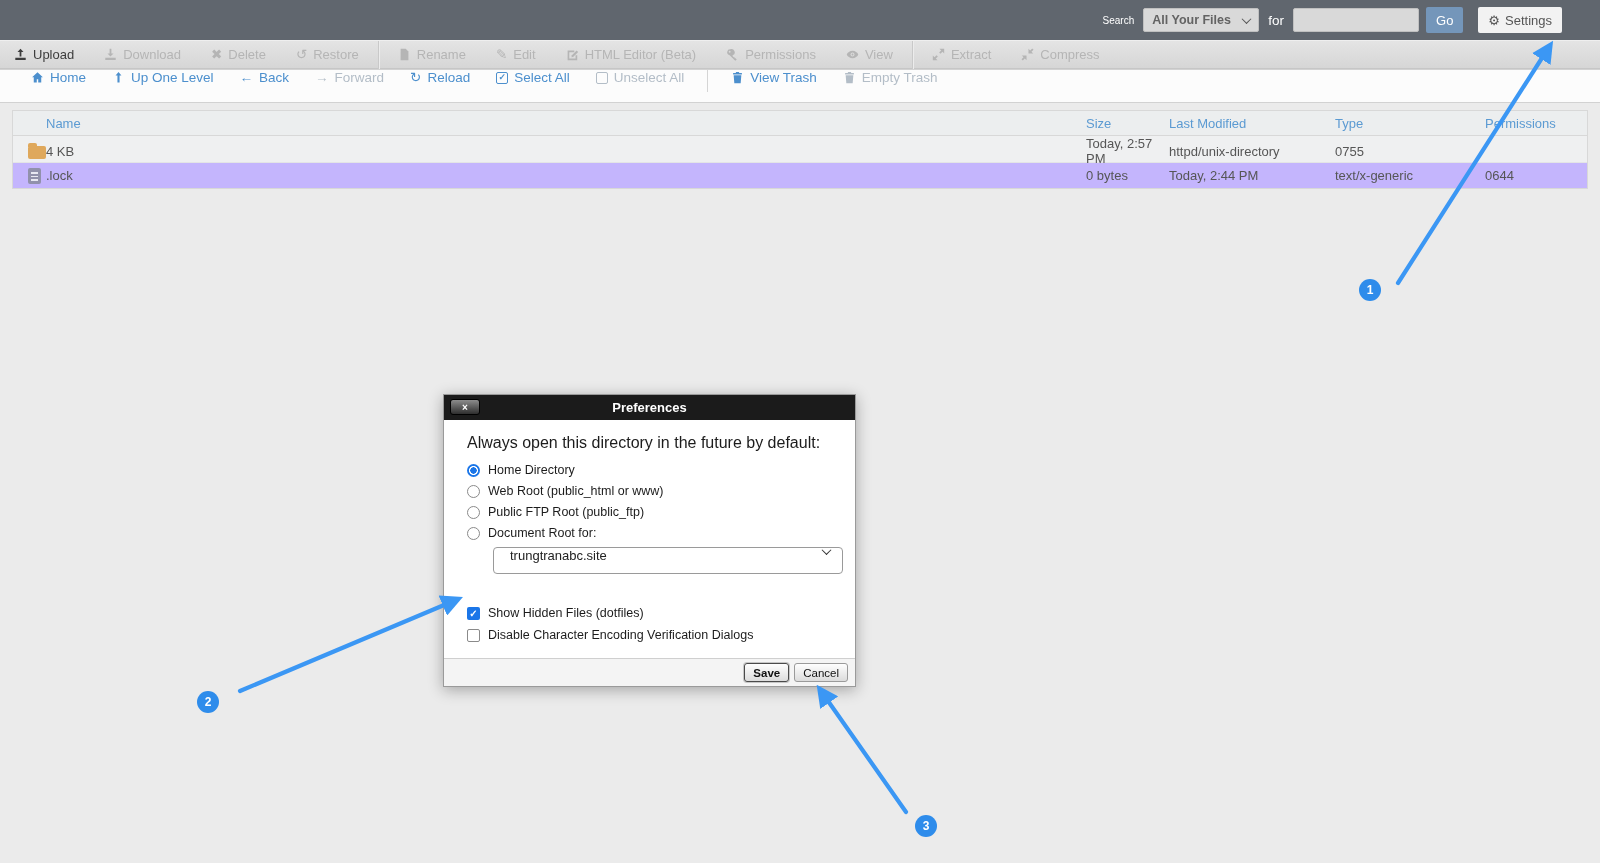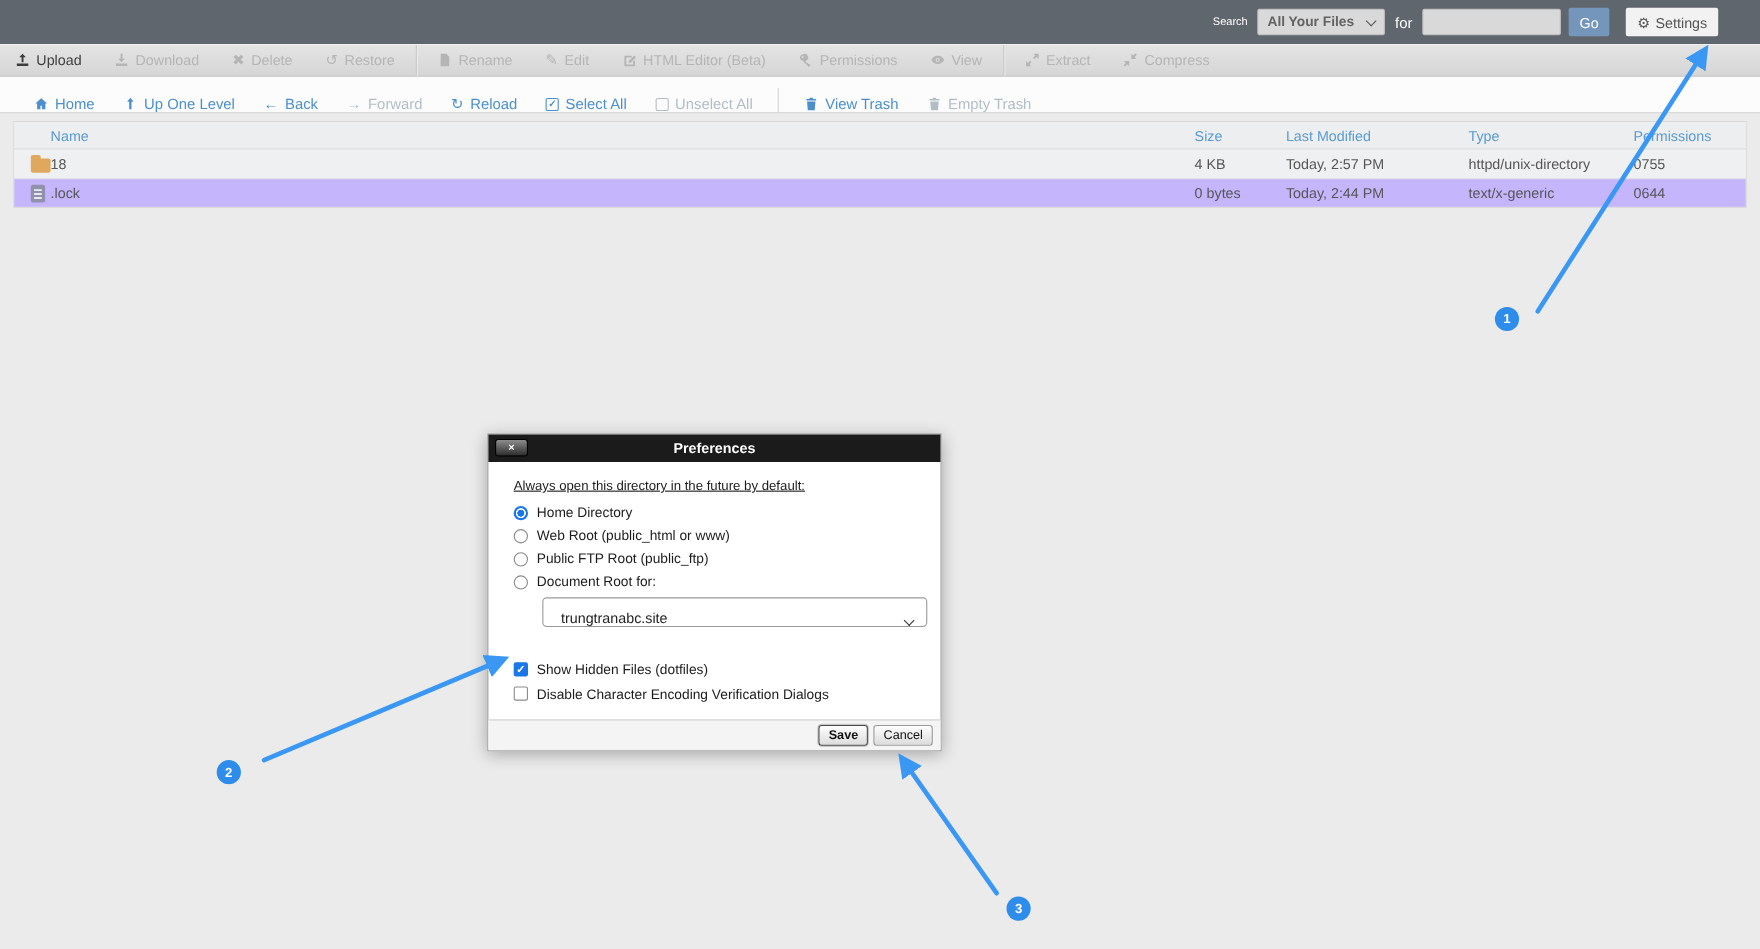--- a/index.html
+++ b/index.html
@@ -34,21 +34,21 @@
     border-bottom:1px solid #c6c6c6; display:flex; align-items:center; padding-left:16px; }
   .tb-item { display:flex; align-items:center; gap:6px; font-size:13px; padding:0 15px; }
   .tb-item:first-child { padding-left:0; margin-left:-2px; }
   .tb-item.enabled { color:#3d3d3d; }
   .tb-item.disabled { color:#b5b5b5; }
   .tb-sep { width:1px; height:28px; background:#c9c9c9; box-shadow:1px 0 0 #ececec; margin:0 4px; }
 
   
   .navbar { position:absolute; top:69px; left:0; right:0; height:34px; background:#fcfcfc;
     border-top:1px solid #d2d2d2; border-bottom:1px solid #d2d2d2;
-    display:flex; align-items:flex-end; padding-left:18px; }
+    display:flex; align-items:flex-start; padding-left:18px; }
   .nv-item { display:flex; align-items:center; gap:6px; font-size:13.5px; color:#4c8fcd; padding:0 13px; }
   .nv-item.muted { color:#b3bdc7; }
   .nv-sep { width:1px; height:22px; background:#d5d5d5; margin:0 10px; }
 
   
   .icn { display:inline-flex; align-items:center; justify-content:center; line-height:1; }
   .icn svg { width:13px; height:13px; fill:currentColor; }
   .icn.glyph { font-size:13.5px; }
   .cb-ic { width:12px; height:12px; border:1.5px solid currentColor; border-radius:2px;
     display:inline-flex; align-items:center; justify-content:center; font-size:9px; }
@@ -73,31 +73,31 @@
   
   .dialog { position:absolute; left:443px; top:394px; width:413px; background:#fff;
     border:1px solid #9a9a9a; box-shadow:0 3px 14px rgba(0,0,0,.3); z-index:10; }
   .dlg-header { height:25px; background:#1b1b1b; position:relative;
     display:flex; align-items:center; justify-content:center; }
   .dlg-title { color:#fff; font-weight:bold; font-size:13px; }
   .dlg-close { position:absolute; left:6px; top:4px; width:30px; height:16px; border-radius:3px;
     background:linear-gradient(#8c8c8c,#2e2e2e); border:1px solid #000; color:#fff;
     font-size:10px; font-weight:bold; display:flex; align-items:center; justify-content:center; padding:0; }
   .dlg-body { padding:14px 0 0 23px; }
-  .dlg-intro { font-size:12px; color:#1c1c1c; margin-bottom:11px;text-decoration:underline; }
+  .dlg-intro { font-size:16px; color:#1c1c1c; margin-bottom:11px; }
   .radio-row { display:flex; align-items:flex-end; gap:8px; height:14px; margin-bottom:7px; }
   .radio { width:13px; height:13px; border-radius:50%; border:1px solid #8a8a8a; background:#fff; flex:none; }
   .radio.sel { border:none; background:radial-gradient(circle, #1b76e8 0 3px, #fff 3.4px 4.2px, #1b76e8 4.8px); }
   .opt-lbl { font-size:12.5px; color:#1c1c1c; }
   .dr-select { width:350px; height:27px; border:1px solid #9a9a9a; border-radius:4px;
-    margin:4px 0 0 26px; display:flex; align-items:flex-end; justify-content:space-between;
+    margin:4px 0 0 26px; display:flex; align-items:flex-start; justify-content:space-between;
     padding:0 12px 0 16px; font-size:13px; color:#222; background:#fff; }
   .dr-select .chev { border-color:#333; }
   .checks { margin-top:32px; }
-  .check-row { display:flex; align-items:flex-start; gap:8px; height:14px; margin-bottom:8px; }
+  .check-row { display:flex; align-items:flex-end; gap:8px; height:14px; margin-bottom:8px; }
   .checkbox { width:13px; height:13px; border:1px solid #8a8a8a; border-radius:2px; background:#fff; flex:none;
     display:flex; align-items:center; justify-content:center; }
   .checkbox.on { border:none; background:#1b76e8; color:#fff; font-size:10px; font-weight:bold; }
   .checkbox.on::after { content:"✓"; }
   .dlg-footer { margin-top:16px; height:28px; background:#f4f4f4; border-top:1px solid #cfcfcf;
     display:flex; align-items:center; justify-content:flex-end; gap:5px; padding-right:7px; }
   .btn { font-size:11.5px; font-family:inherit; padding:2.5px 8px; color:#111;
     background:linear-gradient(#fefefe,#dcdcdc); border:1px solid #9a9a9a; border-radius:3px; }
   .btn.primary { font-weight:bold; border-color:#4a4a4a; box-shadow:0 0 0 1px #c6c6c6; }
 
@@ -277,21 +277,20 @@
     <div>Size</div>
     <div>Last Modified</div>
     <div>Type</div>
     <div>Permissions</div>
   </div>
   <div id="table-rows">
       <div class="ft-row r0">
         <div class="cell-icon">
           <span class="icn folder-ic"></span>
         </div>
-        <div>18</div>
         <div>4 KB</div>
         <div>Today, 2:57 PM</div>
         <div>httpd/unix-directory</div>
         <div>0755</div>
       </div>
       <div class="ft-row r1">
         <div class="cell-icon">
           <span class="icn doc-ic"></span>
         </div>
         <div>.lock</div>

